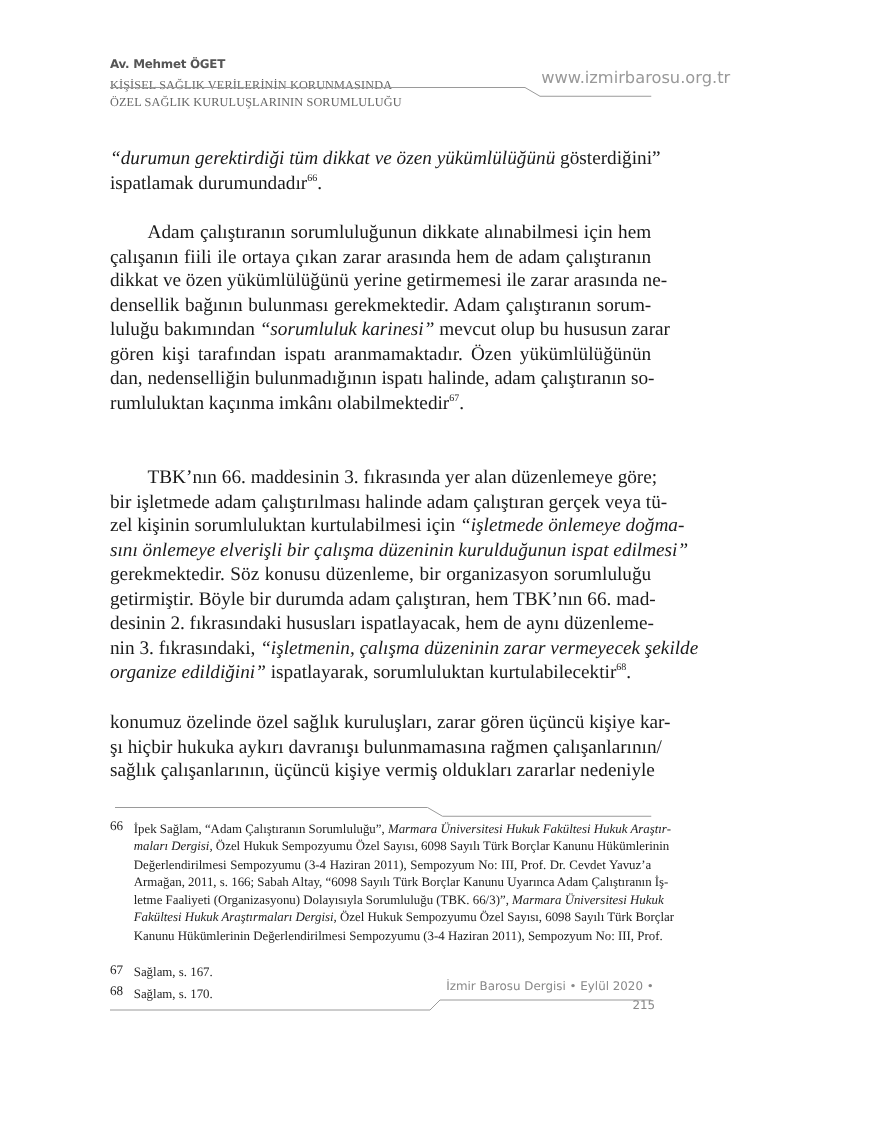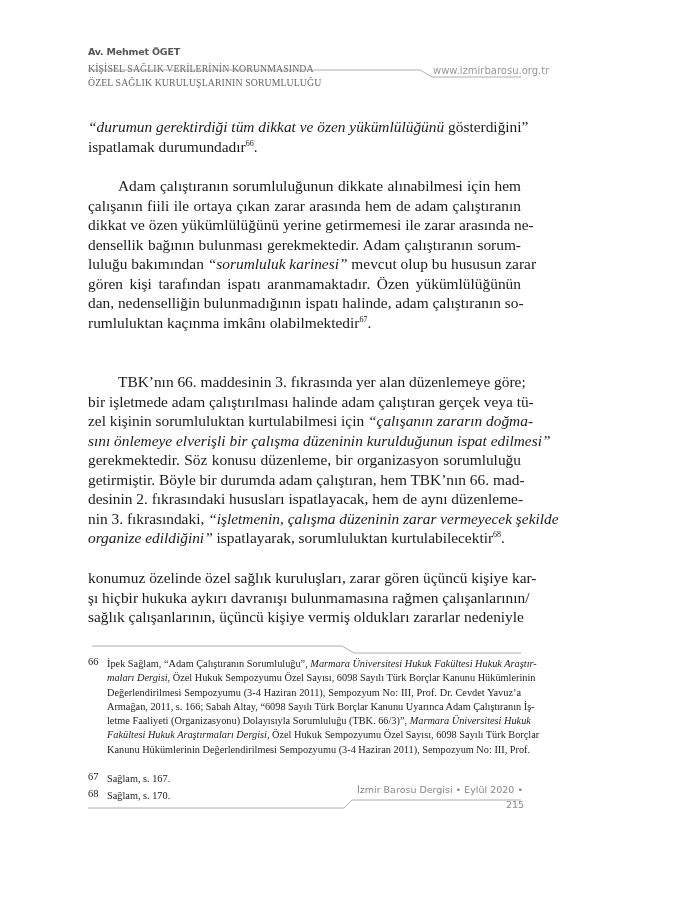--- a/index.html
+++ b/index.html
@@ -1,21 +1,21 @@
 <!DOCTYPE html>
 <html><head>
 <meta charset="utf-8">
 <style>
   html, body { margin: 0; padding: 0; background: #ffffff; }
   body { width: 700px; height: 917px; position: relative; overflow: hidden; }
   .page { position: absolute; left: 0; top: 0; width: 700px; height: 703px; background: #fff; }
 
   .hdr-author { position: absolute; left: 88px; top: 46px; font-family: "DejaVu Sans", sans-serif; font-size: 9.5px; font-weight: bold; color: #555; letter-spacing: -0.2px; }
   .hdr-title { position: absolute; left: 88px; top: 62px; font-family: Liberation Serif, serif; font-size: 9.8px; color: #666; line-height: 14px; letter-spacing: 0.1px; }
-  .hdr-url { position: absolute; left: 433px; top: 65px; font-family: "DejaVu Sans", sans-serif; font-size: 10px; color: #999; }
+  .hdr-url { position: absolute; left: 433px; top: 55px; font-family: "DejaVu Sans", sans-serif; font-size: 13px; color: #999; }
   svg.rule { position: absolute; left: 0; top: 0; }
 
   .body-text { position: absolute; left: 88px; width: 433px; font-family: "Liberation Serif", "DejaVu Serif", serif; font-size: 15.4px; color: #1a1a1a; }
   .line { height: 19.5px; line-height: 19.5px; white-space: nowrap; text-align: justify; text-align-last: justify; }
   .line.last { text-align-last: left; }
   .line.indent { padding-left: 30px; }
   .line i { font-style: italic; }
   sup { font-size: 8px; line-height: 0; vertical-align: 6px; }
 
   .fn { position: absolute; left: 88px; width: 433px; font-family: "Liberation Serif", "DejaVu Serif", serif; font-size: 10.3px; color: #222; }
@@ -56,21 +56,21 @@
     <div class="line">densellik bağının bulunması gerekmektedir. Adam çalıştıranın sorum-</div>
     <div class="line"><span>luluğu bakımından </span><i>“sorumluluk karinesi”</i><span> mevcut olup bu hususun zarar</span></div>
     <div class="line">gören kişi tarafından ispatı aranmamaktadır. Özen yükümlülüğünün</div>
     <div class="line">dan, nedenselliğin bulunmadığının ispatı halinde, adam çalıştıranın so-</div>
     <div class="line last"><span>rumluluktan kaçınma imkânı olabilmektedir</span><sup>67</sup><span>.</span></div>
   </div>
 
   <div class="body-text" style="top:372px;">
     <div class="line indent">TBK’nın 66. maddesinin 3. fıkrasında yer alan düzenlemeye göre;</div>
     <div class="line">bir işletmede adam çalıştırılması halinde adam çalıştıran gerçek veya tü-</div>
-    <div class="line"><span>zel kişinin sorumluluktan kurtulabilmesi için </span><i>“çalışanın zararın doğma-</i></div>
+    <div class="line"><span>zel kişinin sorumluluktan kurtulabilmesi için </span><i>“işletmede önlemeye doğma-</i></div>
     <div class="line"><i>sını önlemeye elverişli bir çalışma düzeninin kurulduğunun ispat edilmesi”</i></div>
     <div class="line">gerekmektedir. Söz konusu düzenleme, bir organizasyon sorumluluğu</div>
     <div class="line">getirmiştir. Böyle bir durumda adam çalıştıran, hem TBK’nın 66. mad-</div>
     <div class="line">desinin 2. fıkrasındaki hususları ispatlayacak, hem de aynı düzenleme-</div>
     <div class="line"><span>nin 3. fıkrasındaki, </span><i>“işletmenin, çalışma düzeninin zarar vermeyecek şekilde</i></div>
     <div class="line last"><i>organize edildiğini”</i><span> ispatlayarak, sorumluluktan kurtulabilecektir</span><sup>68</sup><span>.</span></div>
   </div>
 
   <div class="body-text" style="top:568px;">
     <div class="line">konumuz özelinde özel sağlık kuruluşları, zarar gören üçüncü kişiye kar-</div>

